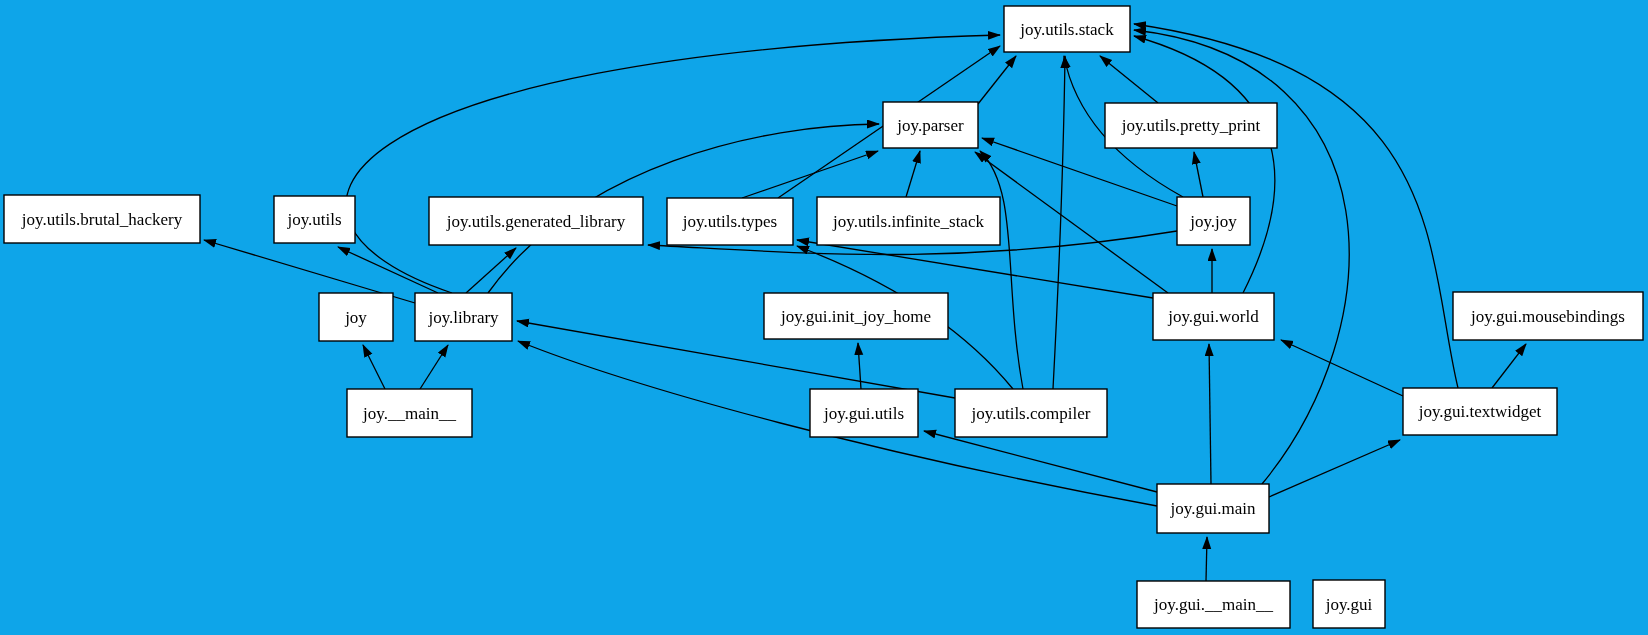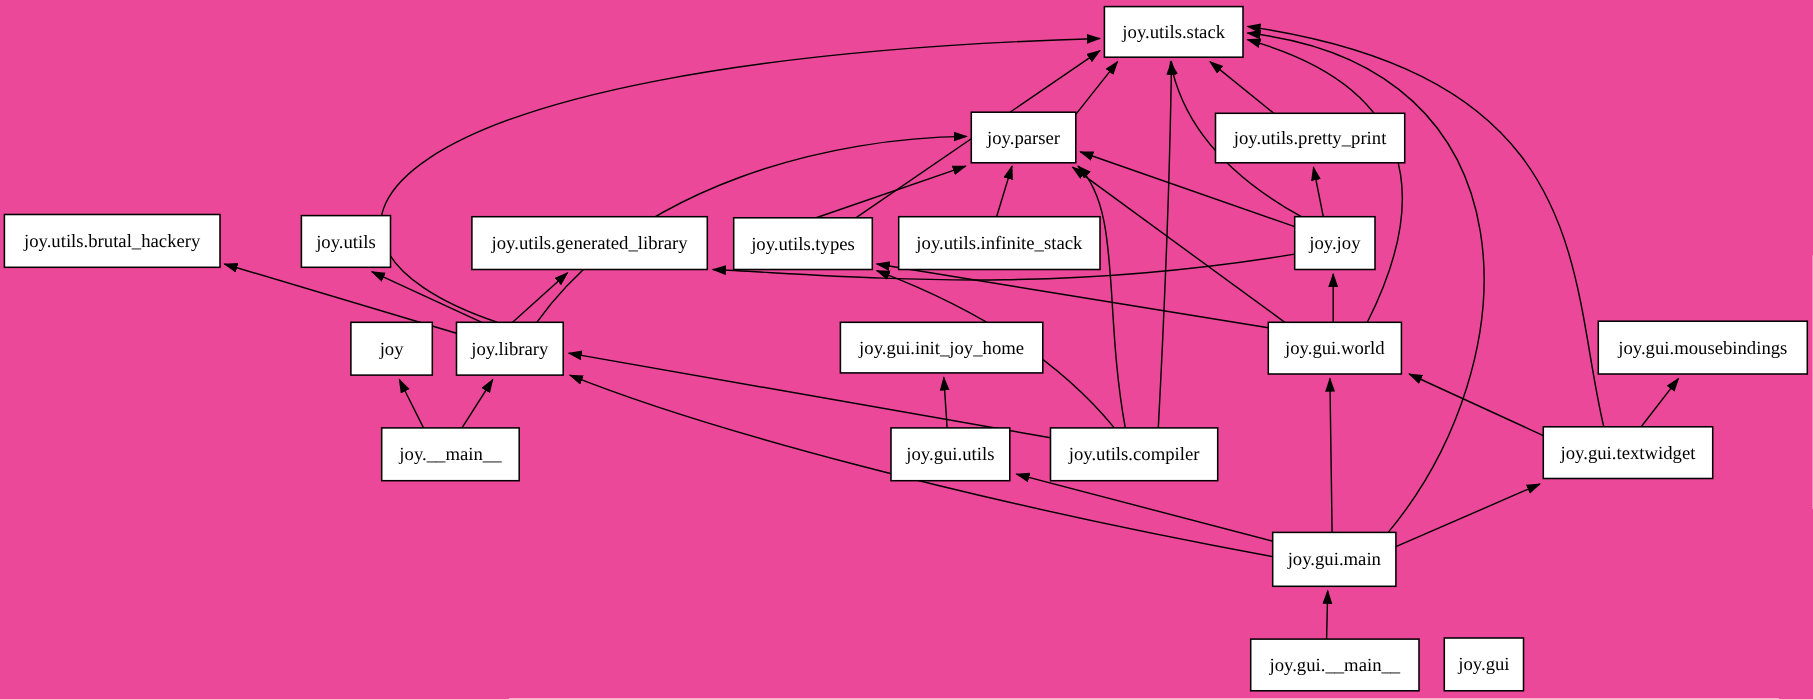--- a/index.html
+++ b/index.html
@@ -28,21 +28,21 @@
   }
   .node-label {
     font-family: "Liberation Serif", "DejaVu Serif", serif;
     font-size: 17px;
     fill: #000000;
   }
 </style>
 </head>
 <body>
 
-<div id="stage" style="background: #ec4899;">
+<div id="stage" style="background: #0ea5e9;">
   <svg id="graph-svg" width="1648" height="635" viewBox="0 0 1648 635" xmlns="http://www.w3.org/2000/svg">
       <defs>
         <marker id="arrowhead" markerUnits="userSpaceOnUse" markerWidth="14" markerHeight="10" refX="12" refY="4.5" orient="auto">
           <path d="M0,0 L13,4.5 L0,9 z" fill="#000000"></path>
         </marker>
       </defs>
       <g>
         <path class="edge-path" d="M978,104 L1016,56" marker-end="url(#arrowhead)"></path>
         <path class="edge-path" d="M1158,103 L1100,56" marker-end="url(#arrowhead)"></path>
         <path class="edge-path" d="M1183,197 Q1080,140 1064,56" marker-end="url(#arrowhead)"></path>

